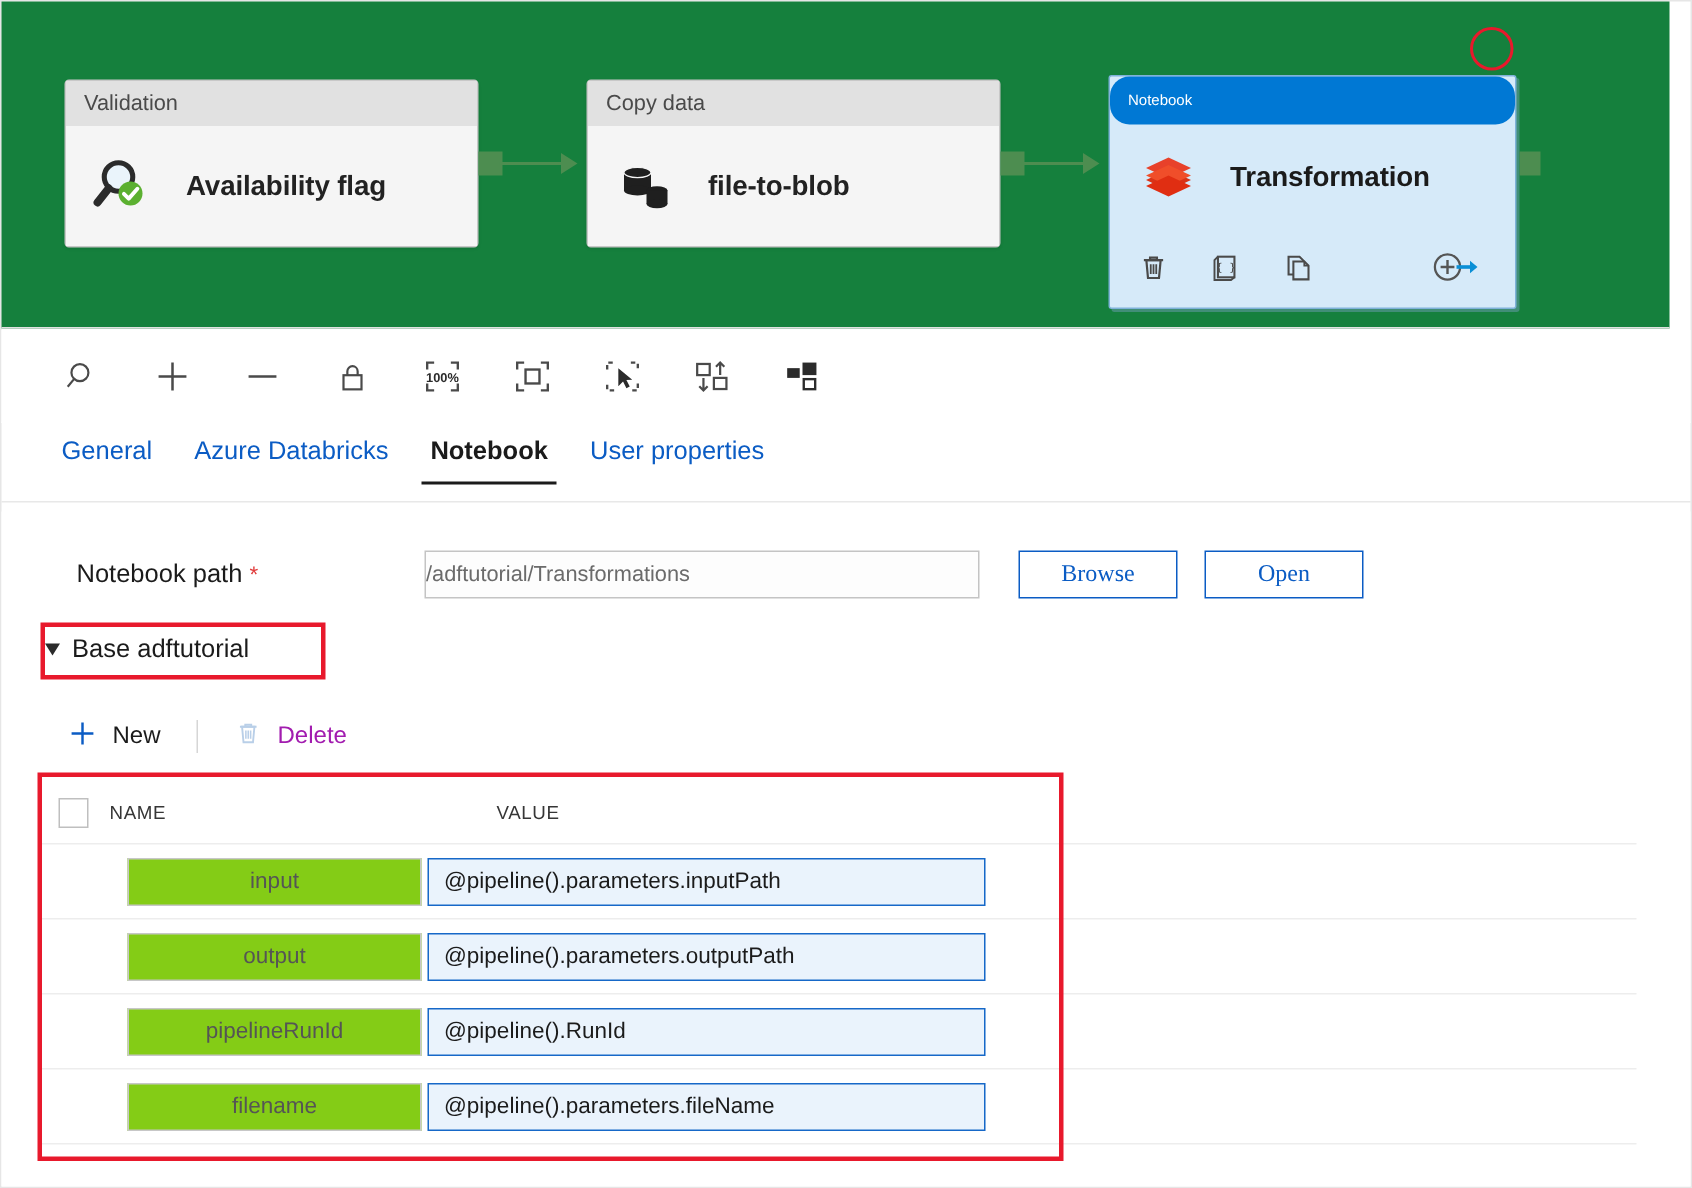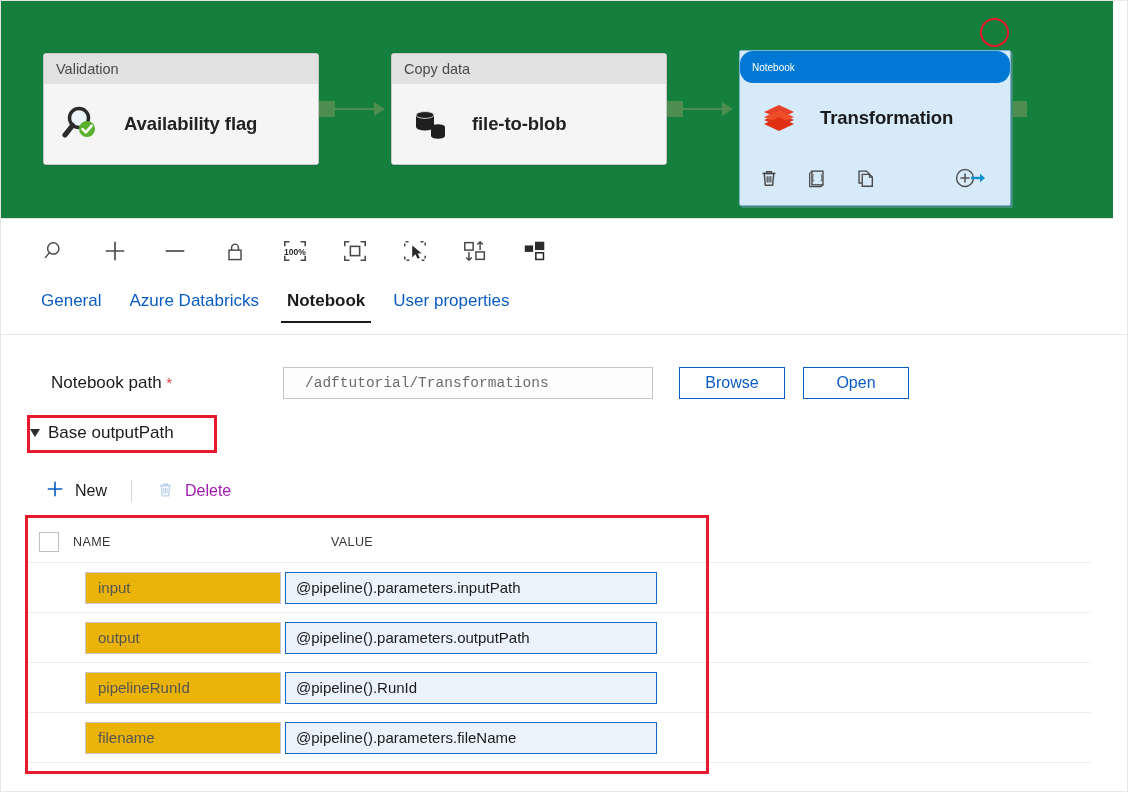--- a/index.html
+++ b/index.html
@@ -204,32 +204,32 @@
     width: 232px;
     margin-left: 24px;
   }
   .req-star { color: #e03b3b; font-size: 15px; }
   .path-input {
     width: 370px; height: 32px;
     border: 1px solid #c4c4c4;
     background: #fdfdfd;
     font-size: 14.5px;
     color: #6b6b6b;
-    padding: 0 21px;
-    font-family: Liberation Mono, monospace;
+    padding: 0 0;
+    font-family: Liberation Sans, sans-serif;
     outline: none;
   }
   .btn-outline {
     height: 32px;
     min-width: 106px;
     border: 1.6px solid #0b5cc4;
     background: #ffffff;
     color: #0b5cc4;
     font-size: 16px;
-    font-family: Liberation Sans, sans-serif;
+    font-family: Liberation Serif, serif;
     cursor: default;
     padding: 0 2px;
     display: flex; align-items: center; justify-content: center;
   }
   .gap26 { width: 26px; }
   .gap16 { width: 18px; }
 
   
   #base-params-header {
     position: absolute;
@@ -294,26 +294,27 @@
   .col-value { flex: 1; font-size: 12.5px; letter-spacing: 0.4px; color: #363636; }
   .tbl-row {
     height: 50px;
     display: flex;
     align-items: center;
     border-bottom: 1px solid #ededed;
   }
   .in-name {
     width: 196px; height: 32px;
     border: 1px solid #c7c7c7;
-    background: #eab308;
+    background: #84cc16;
     font-size: 15px;
     color: #555555;
     padding: 0 12px;
     font-family: "Liberation Sans", sans-serif;
     outline: none;
+    text-align: center;
   }
   .in-value {
     width: 372px; height: 32px;
     border: 1.6px solid #1668c8;
     background: #eaf3fc;
     font-size: 15px;
     color: #1b1b1b;
     padding: 0 10px;
     font-family: "Liberation Sans", sans-serif;
     outline: none;
@@ -532,21 +533,21 @@
       </div>
       <input class="path-input" type="text" value="/adftutorial/Transformations" style="">
       <div class="gap26"></div>
       <button class="btn-outline">Browse</button>
       <div class="gap16"></div>
       <button class="btn-outline">Open</button>
     </div>
 
     <div id="base-params-header">
       <span class="tri"></span>
-      <span>Base outputPath</span>
+      <span>Base adftutorial</span>
     </div>
 
     <div id="params-commands">
       <div class="cmd">
         <span>
           <svg viewBox="0 0 22 22" width="20" height="20">
             <path d="M11 3 V19 M3 11 H19" stroke="#0b5cc4" stroke-width="1.8"></path>
           </svg>
         </span>
         <span>New</span>

